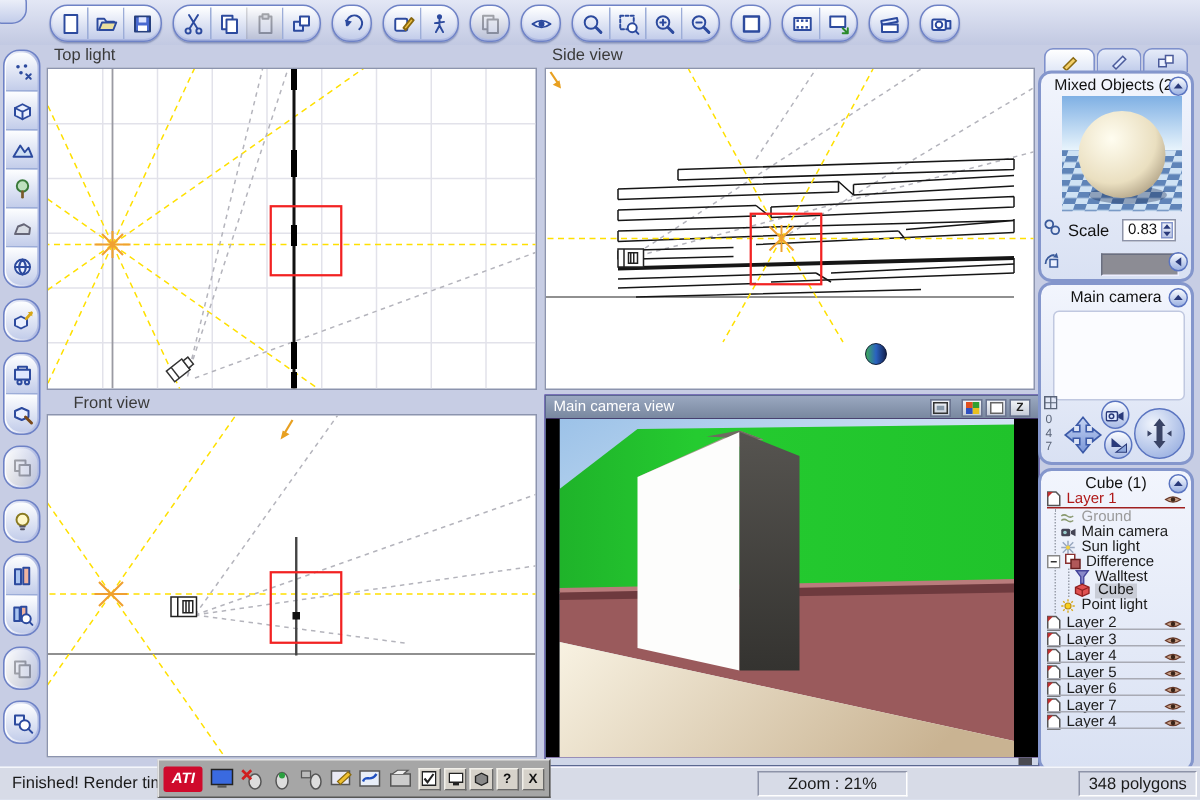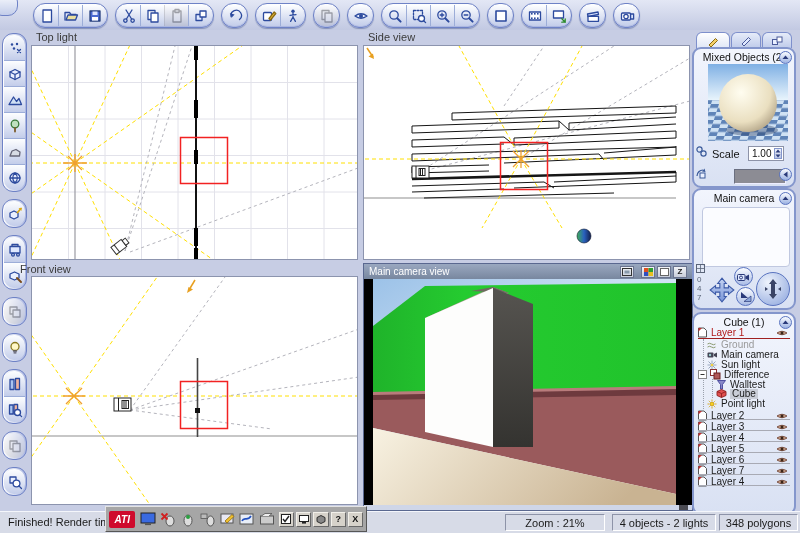--- a/index.html
+++ b/index.html
@@ -418,21 +418,21 @@
         </linearGradient>
       </defs>
       <circle cx="220" cy="190" r="7" fill="url(#earthG)" stroke="#0a1430" stroke-width="0.6"></circle>
       <g>
         <path d="M3 2 L9 11" stroke="#e8a020" stroke-width="1.5"></path>
         <path d="M10 13 L4.5 10.5 L9 7.5 Z" fill="#e8a020"></path>
       </g>
     </svg>
   </div>
 
-  <div class="vplabel" style="left:20px;top:263px">Front view</div>
+  <div class="vplabel" style="left:49px;top:263px">Front view</div>
   <div class="vp" style="left:31px;top:276px;width:327px;height:229px">
     <svg width="325" height="227" viewBox="0 0 325 227">
       <line x1="0" y1="159" x2="325" y2="159" stroke="#909090" stroke-width="1.2"></line>
       <g stroke="#b4b4bc" stroke-width="1" stroke-dasharray="3 3">
         <path d="M98 133 L193 0 M98 133 L327 52 M98 133 L327 100 M98 133 L240 152"></path>
       </g>
       <g stroke="#ffe000" stroke-width="1" stroke-dasharray="4 3">
         <path d="M-20 119 H345"></path>
         <path d="M42 119 L271 -209 M42 119 L-187 -209 M42 119 L271 447 M42 119 L-187 447"></path>
       </g>
@@ -570,21 +570,21 @@
         <circle cx="4.5" cy="4.5" r="2.6" fill="none" stroke="#3a5a9a" stroke-width="1.2"></circle>
         <circle cx="8.5" cy="8.5" r="2.6" fill="none" stroke="#3a5a9a" stroke-width="1.2"></circle>
       </svg>
     <svg style="position:absolute;left:1px;top:119px" width="13" height="13">
         <rect x="5" y="5" width="5" height="5" fill="#eaf0ff" stroke="#3a5a9a" stroke-width="1"></rect>
         <path d="M2 8 A6 6 0 0 1 8 2" fill="none" stroke="#3a5a9a" stroke-width="1.2"></path>
         <path d="M9.5 0.5 L7 3.5 L10.5 4 Z" fill="#3a5a9a"></path>
       </svg>
     <div style="position:absolute;left:18px;top:99px;font-size:11px;color:#111">Scale</div>
     <div class="spin" style="left:54px;top:97px">
-      <span>1.00</span>
+      <span>0.83</span>
       <span class="spinb">
           <svg width="6" height="4">
             <path d="M0.5 3.5 L3 0.5 L5.5 3.5 Z" fill="#2a3a7a"></path>
           </svg>
           <svg width="6" height="4">
             <path d="M0.5 0.5 L3 3.5 L5.5 0.5 Z" fill="#2a3a7a"></path>
           </svg>
         </span>
     </div>
     <div class="swatch" style="left:40px;top:120px"></div>
@@ -799,21 +799,20 @@
           <path d="M1 4 Q6 0.5 11 4 Q6 7.5 1 4 Z" fill="#c8a088" stroke="#6a3a2a" stroke-width="0.8"></path>
           <circle cx="6" cy="4" r="1.5" fill="#3a2418"></circle>
         </svg>
     </div>
     <div class="hr" style="top:171px"></div>
   </div>
 
   <div class="status">
     <span class="smsg">Finished! Render time: 0h00</span>
     <span class="sbox" style="left:505px;width:100px">Zoom : 21%</span>
-    <span class="sbox" style="left:612px;width:104px">4 objects - 2 lights</span>
     <span class="sbox" style="left:719px;width:79px">348 polygons</span>
   </div>
 
   <div class="atibar">
     <span class="atilogo">ATI</span>
     <span class="atiico">
         <svg width="16" height="15">
           <rect x="1" y="1" width="14" height="10" fill="#3a6ae0" stroke="#222" stroke-width="1"></rect>
           <rect x="5" y="11.5" width="6" height="1.6" fill="#555"></rect>
         </svg>

